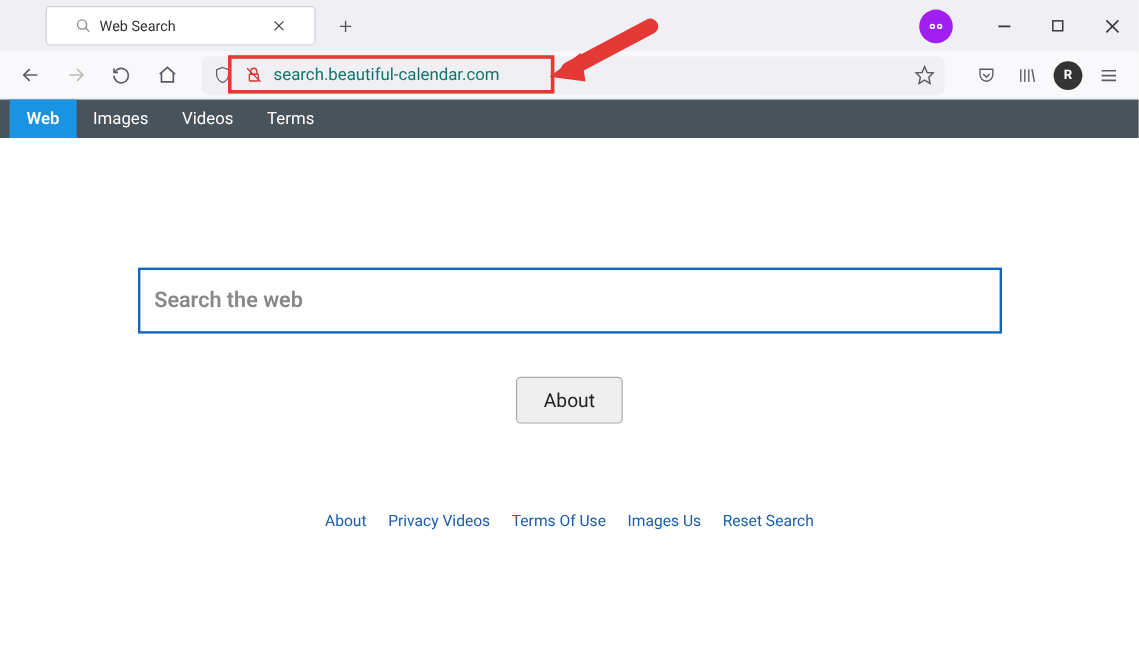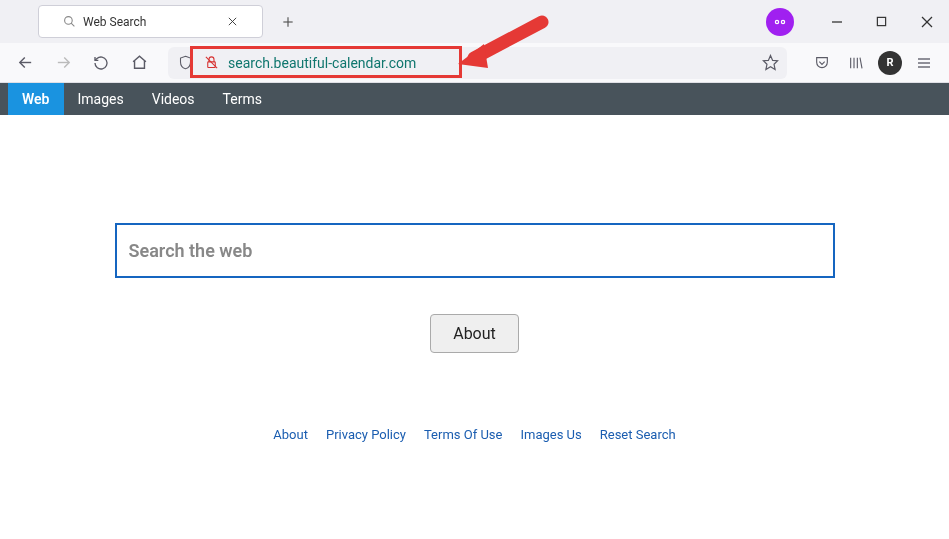--- a/index.html
+++ b/index.html
@@ -195,18 +195,18 @@
     </div>
 </div>
 
 <div class="main">
   <div class="search-box">
     <input class="search-input" type="text" placeholder="Search the web" style="">
   </div>
   <button class="search-btn">About</button>
   <div class="footer">
     <a>About</a>
-    <a>Privacy Policy</a>
+    <a>Privacy Videos</a>
     <a>Terms Of Use</a>
     <a>Images Us</a>
     <a>Reset Search</a>
   </div>
 </div>
 
 </body></html>

